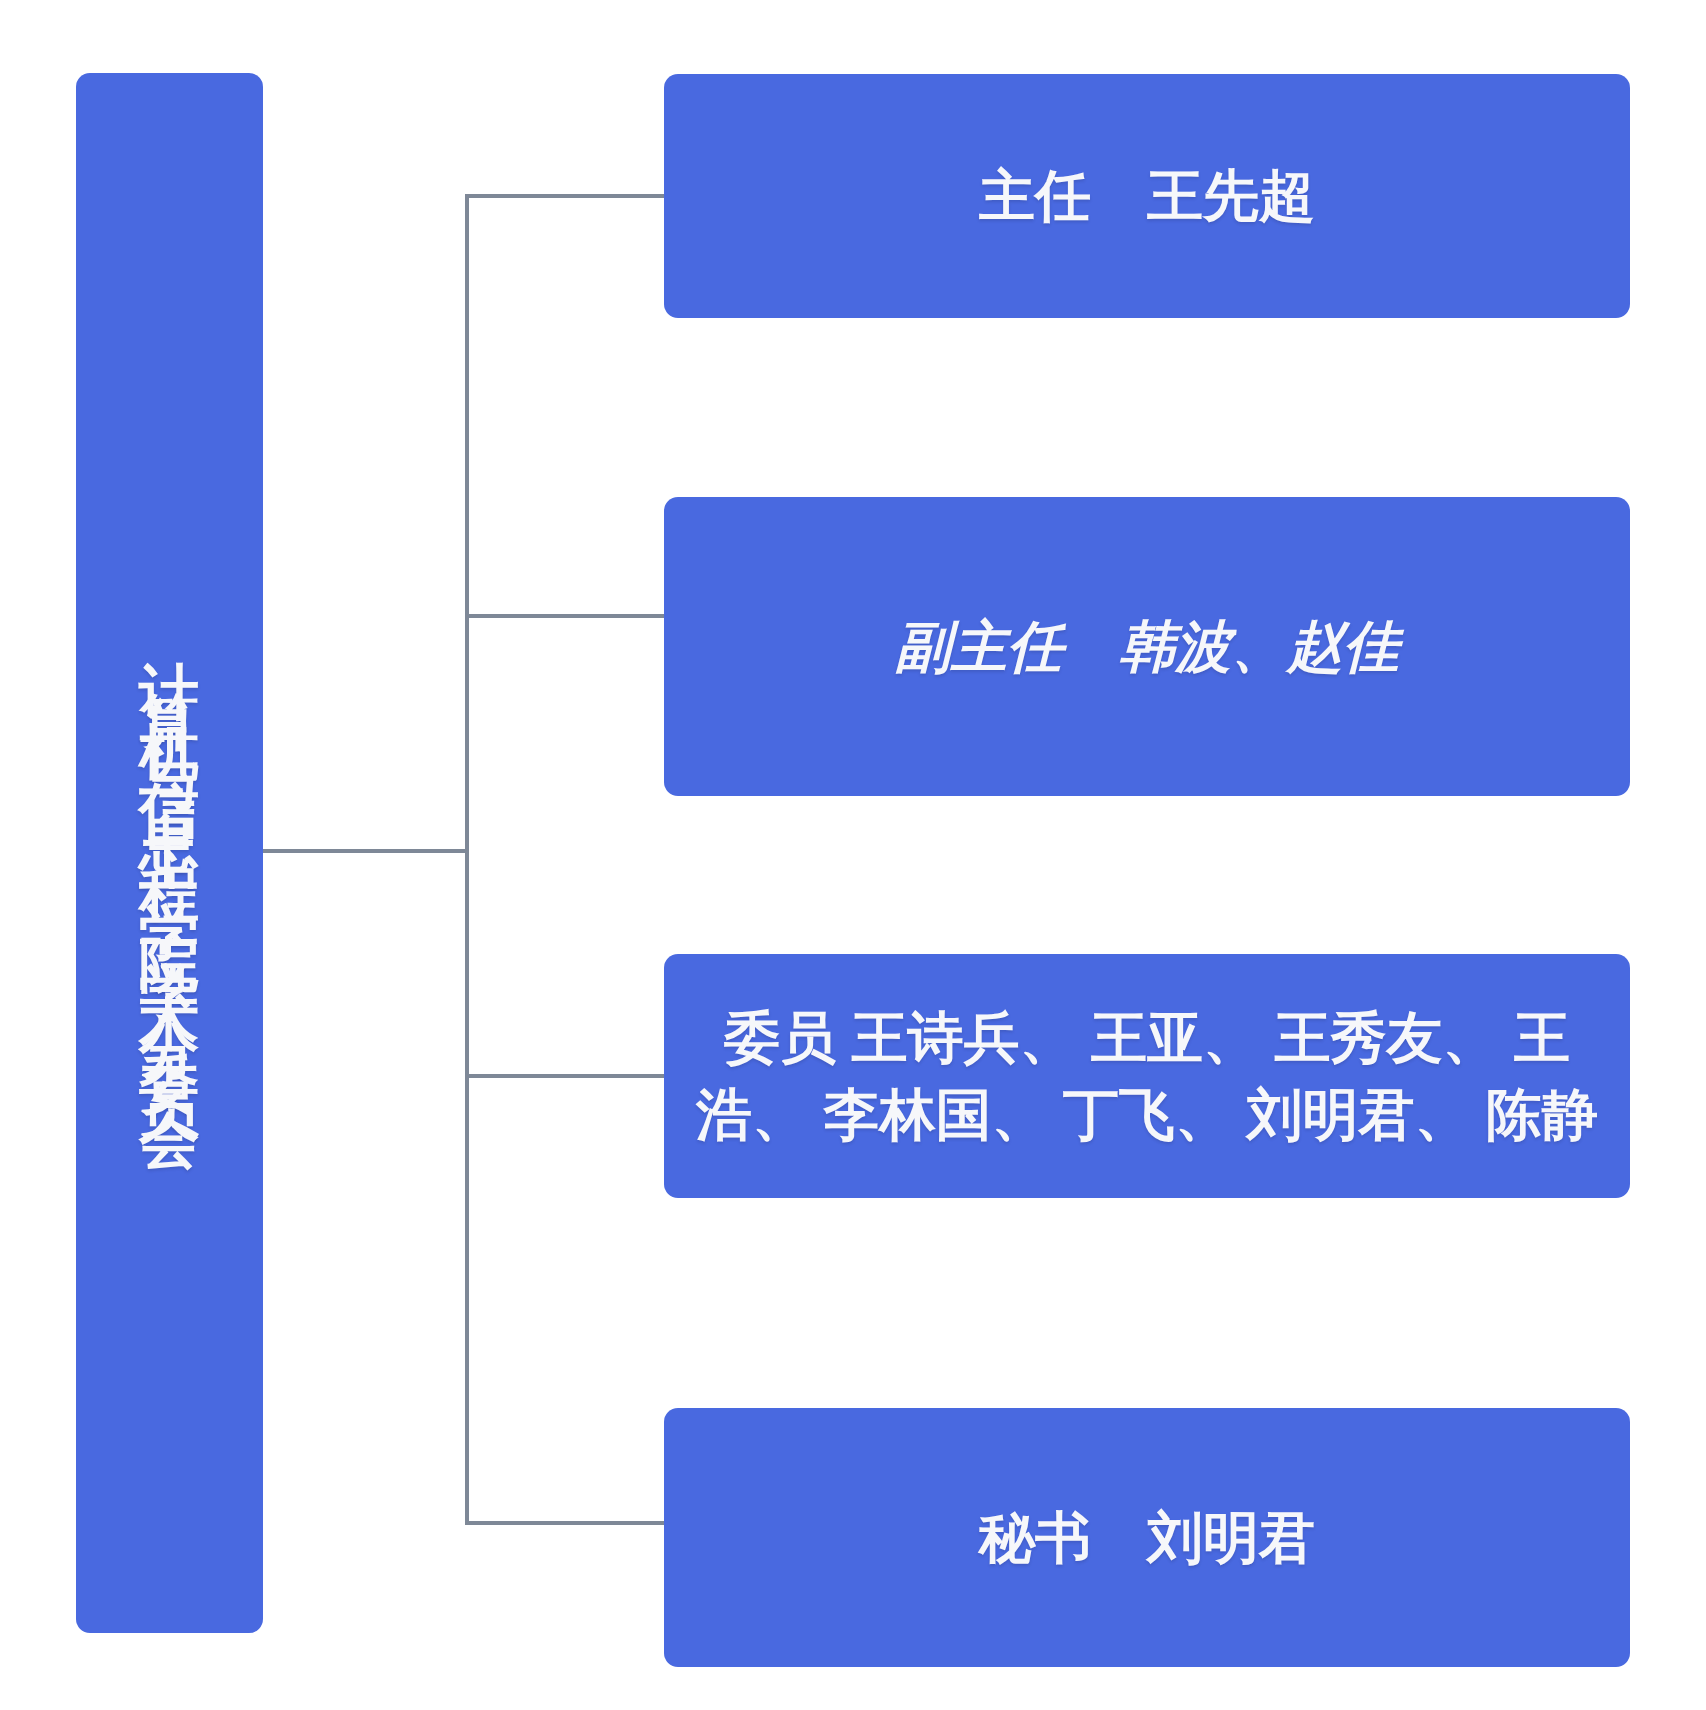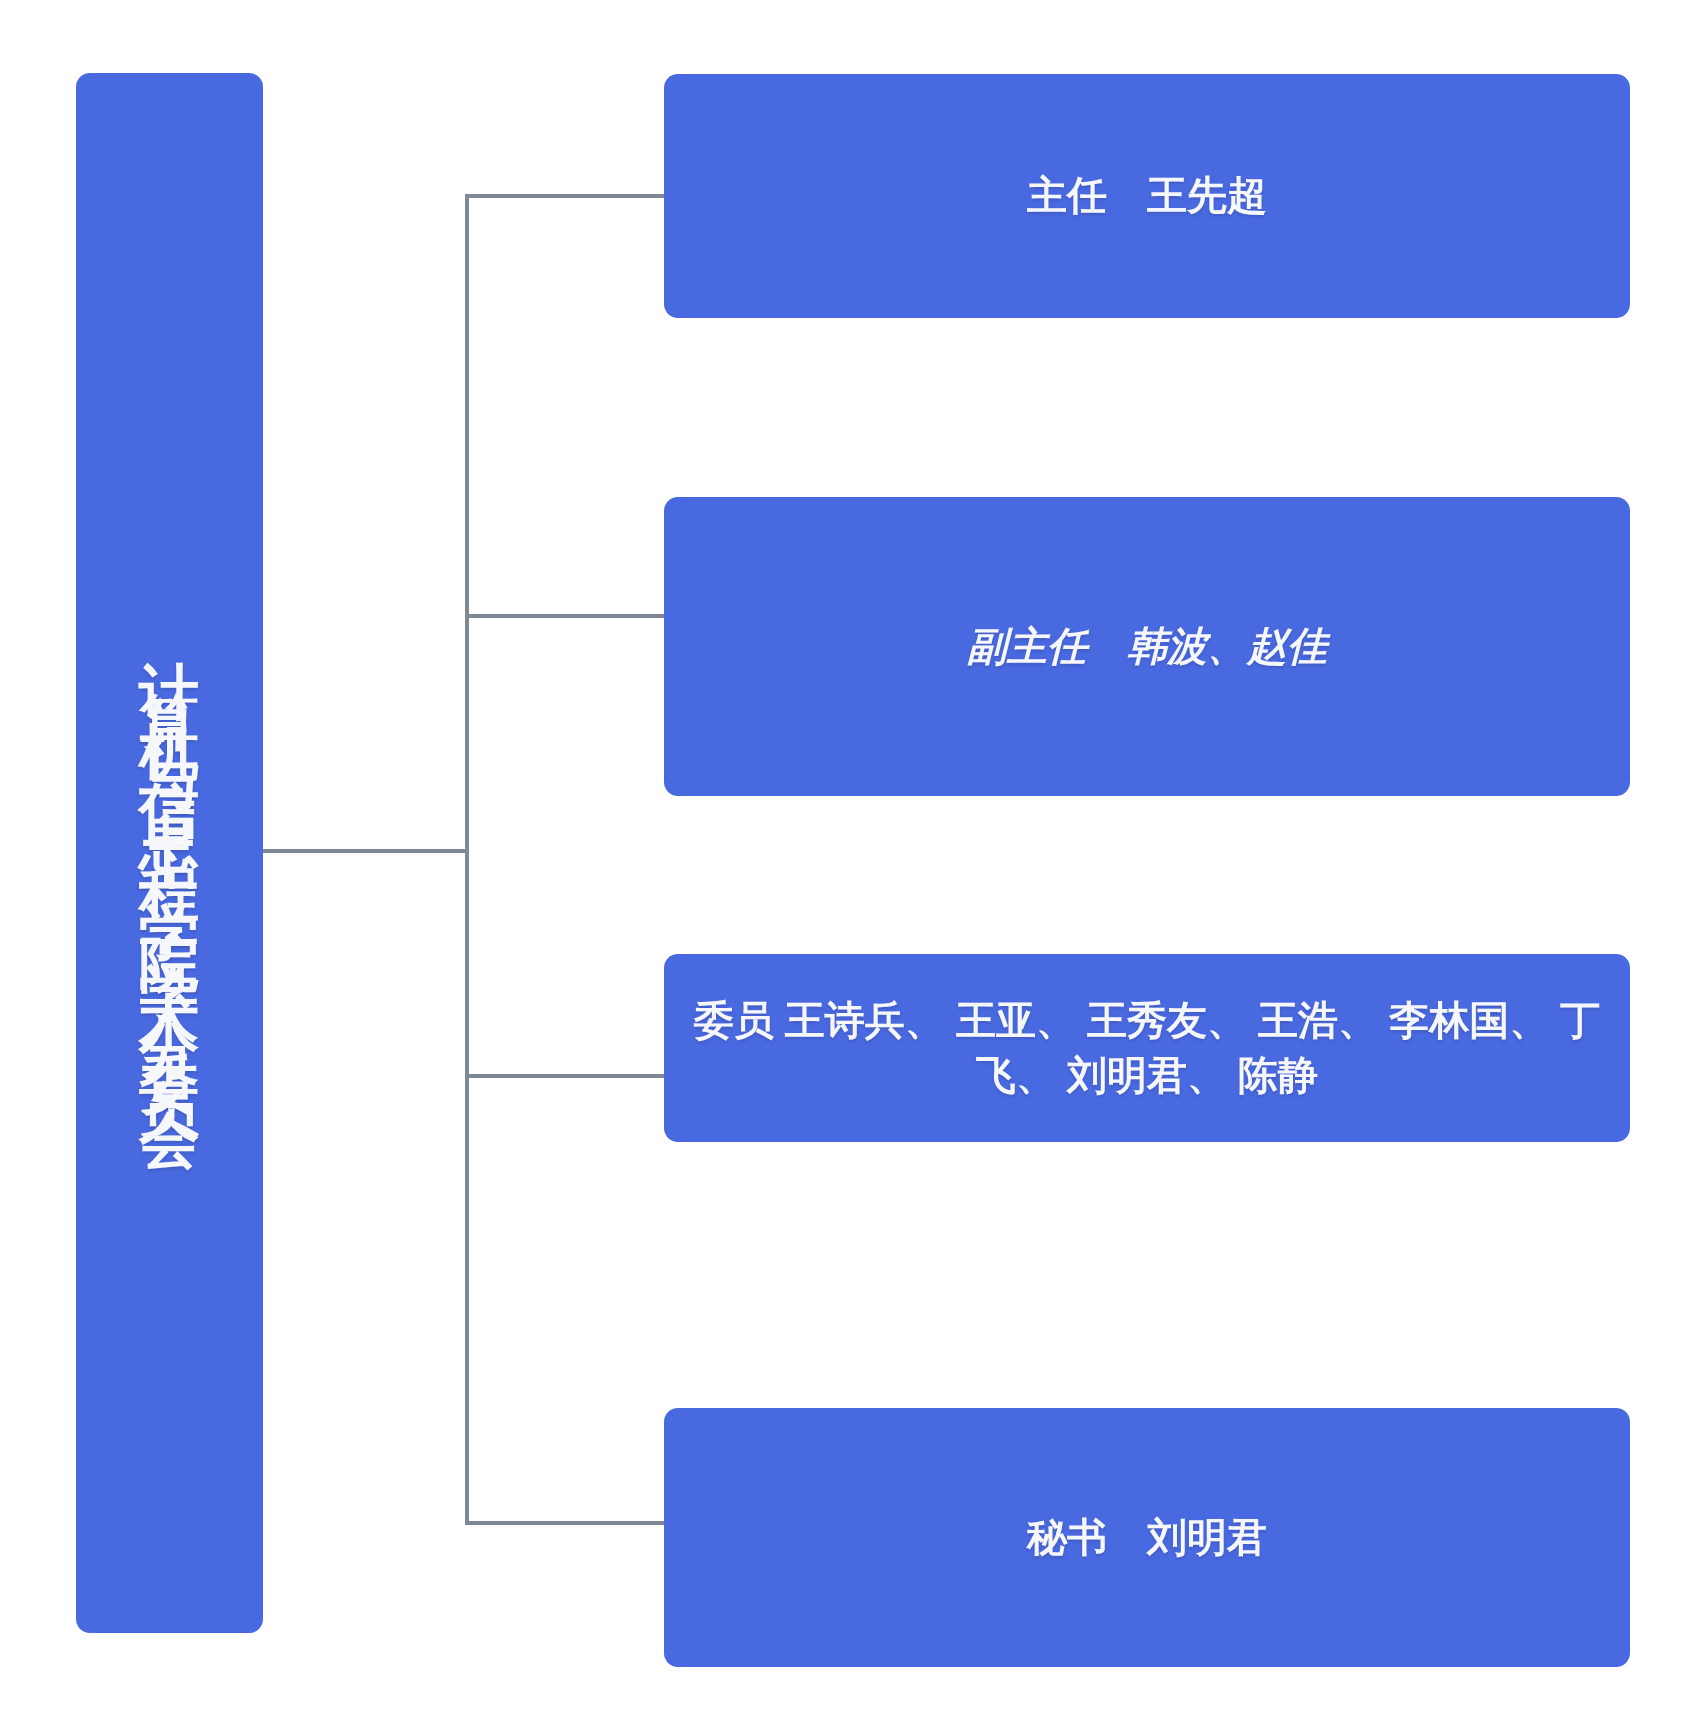--- a/index.html
+++ b/index.html
@@ -37,28 +37,28 @@
     writing-mode: vertical-lr;
     text-orientation: upright;
     font-size: 60px;
     line-height: 187px;
     letter-spacing: 30px;
     white-space: nowrap;
   }
   .leaf-node {
     left: 664px;
     width: 966px;
-    font-size: 40px;
+    font-size: 56px;
     line-height: 1.38;
     text-align: center;
     padding: 0 26px;
   }
   .node-director  { top: 74px;   height: 244px; }
   .node-deputy    { top: 497px;  height: 299px; font-style: italic; }
-  .node-members   { top: 954px;  height: 188px; }
+  .node-members   { top: 954px;  height: 244px; }
   .node-secretary { top: 1408px; height: 259px; }
   .line {
     position: absolute;
     background: #7e8897;
   }
   .line-stub   { left: 263px; top: 849px;  width: 204px; height: 4px; }
   .line-trunk  { left: 465px; top: 194px;  width: 4px;   height: 1331px; }
   .line-b1     { left: 465px; top: 194px;  width: 199px; height: 4px; }
   .line-b2     { left: 465px; top: 614px;  width: 199px; height: 4px; }
   .line-b3     { left: 465px; top: 1074px; width: 199px; height: 4px; }

